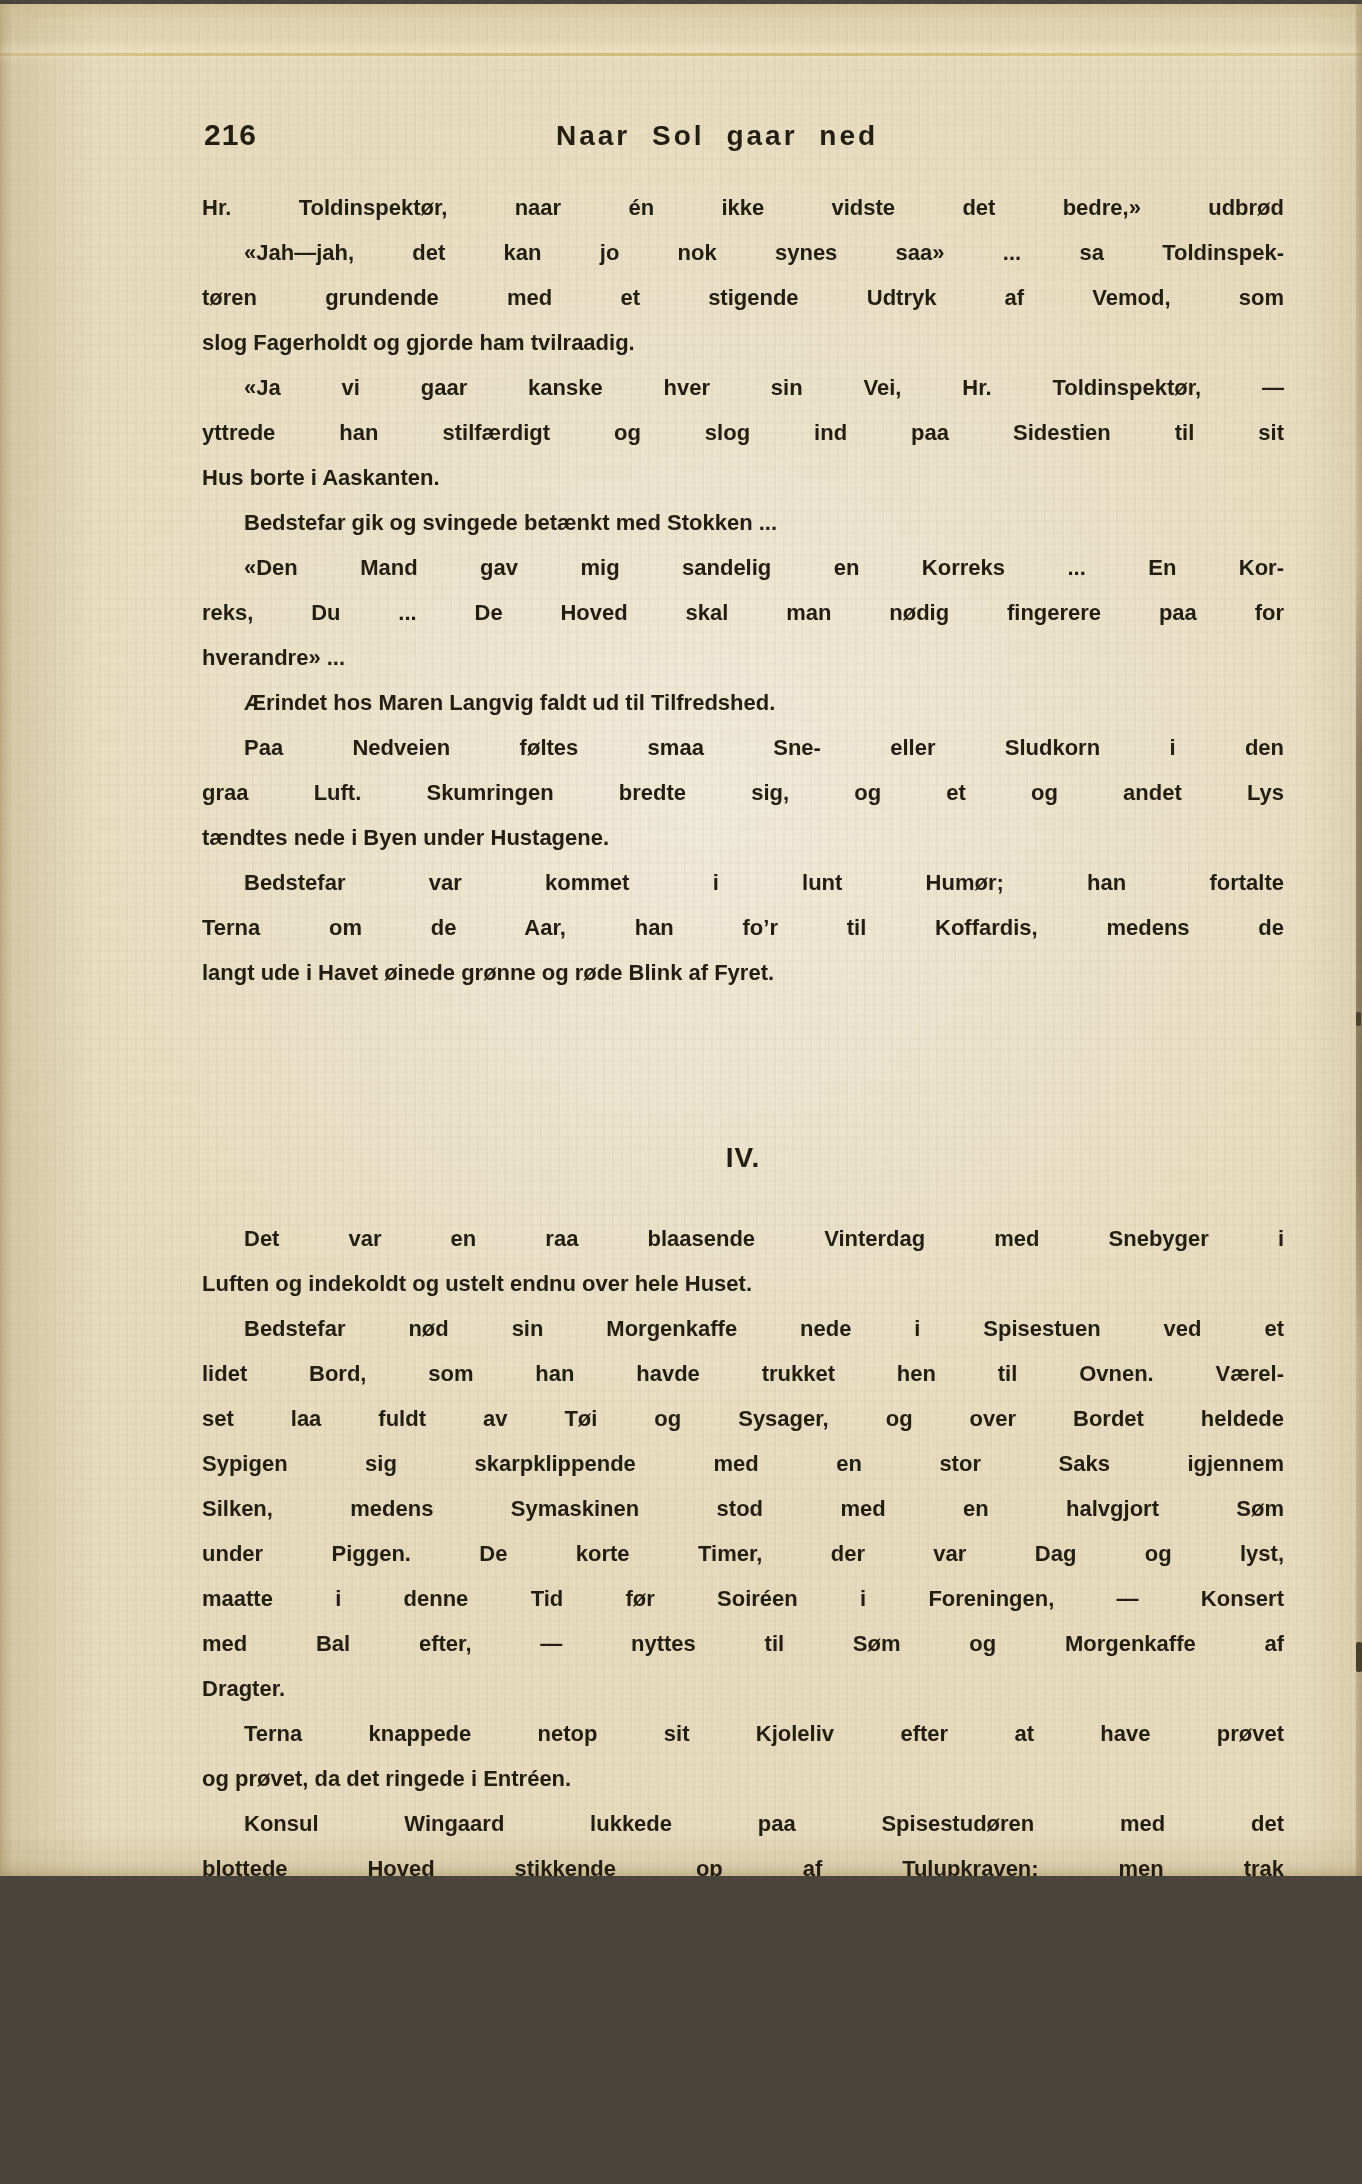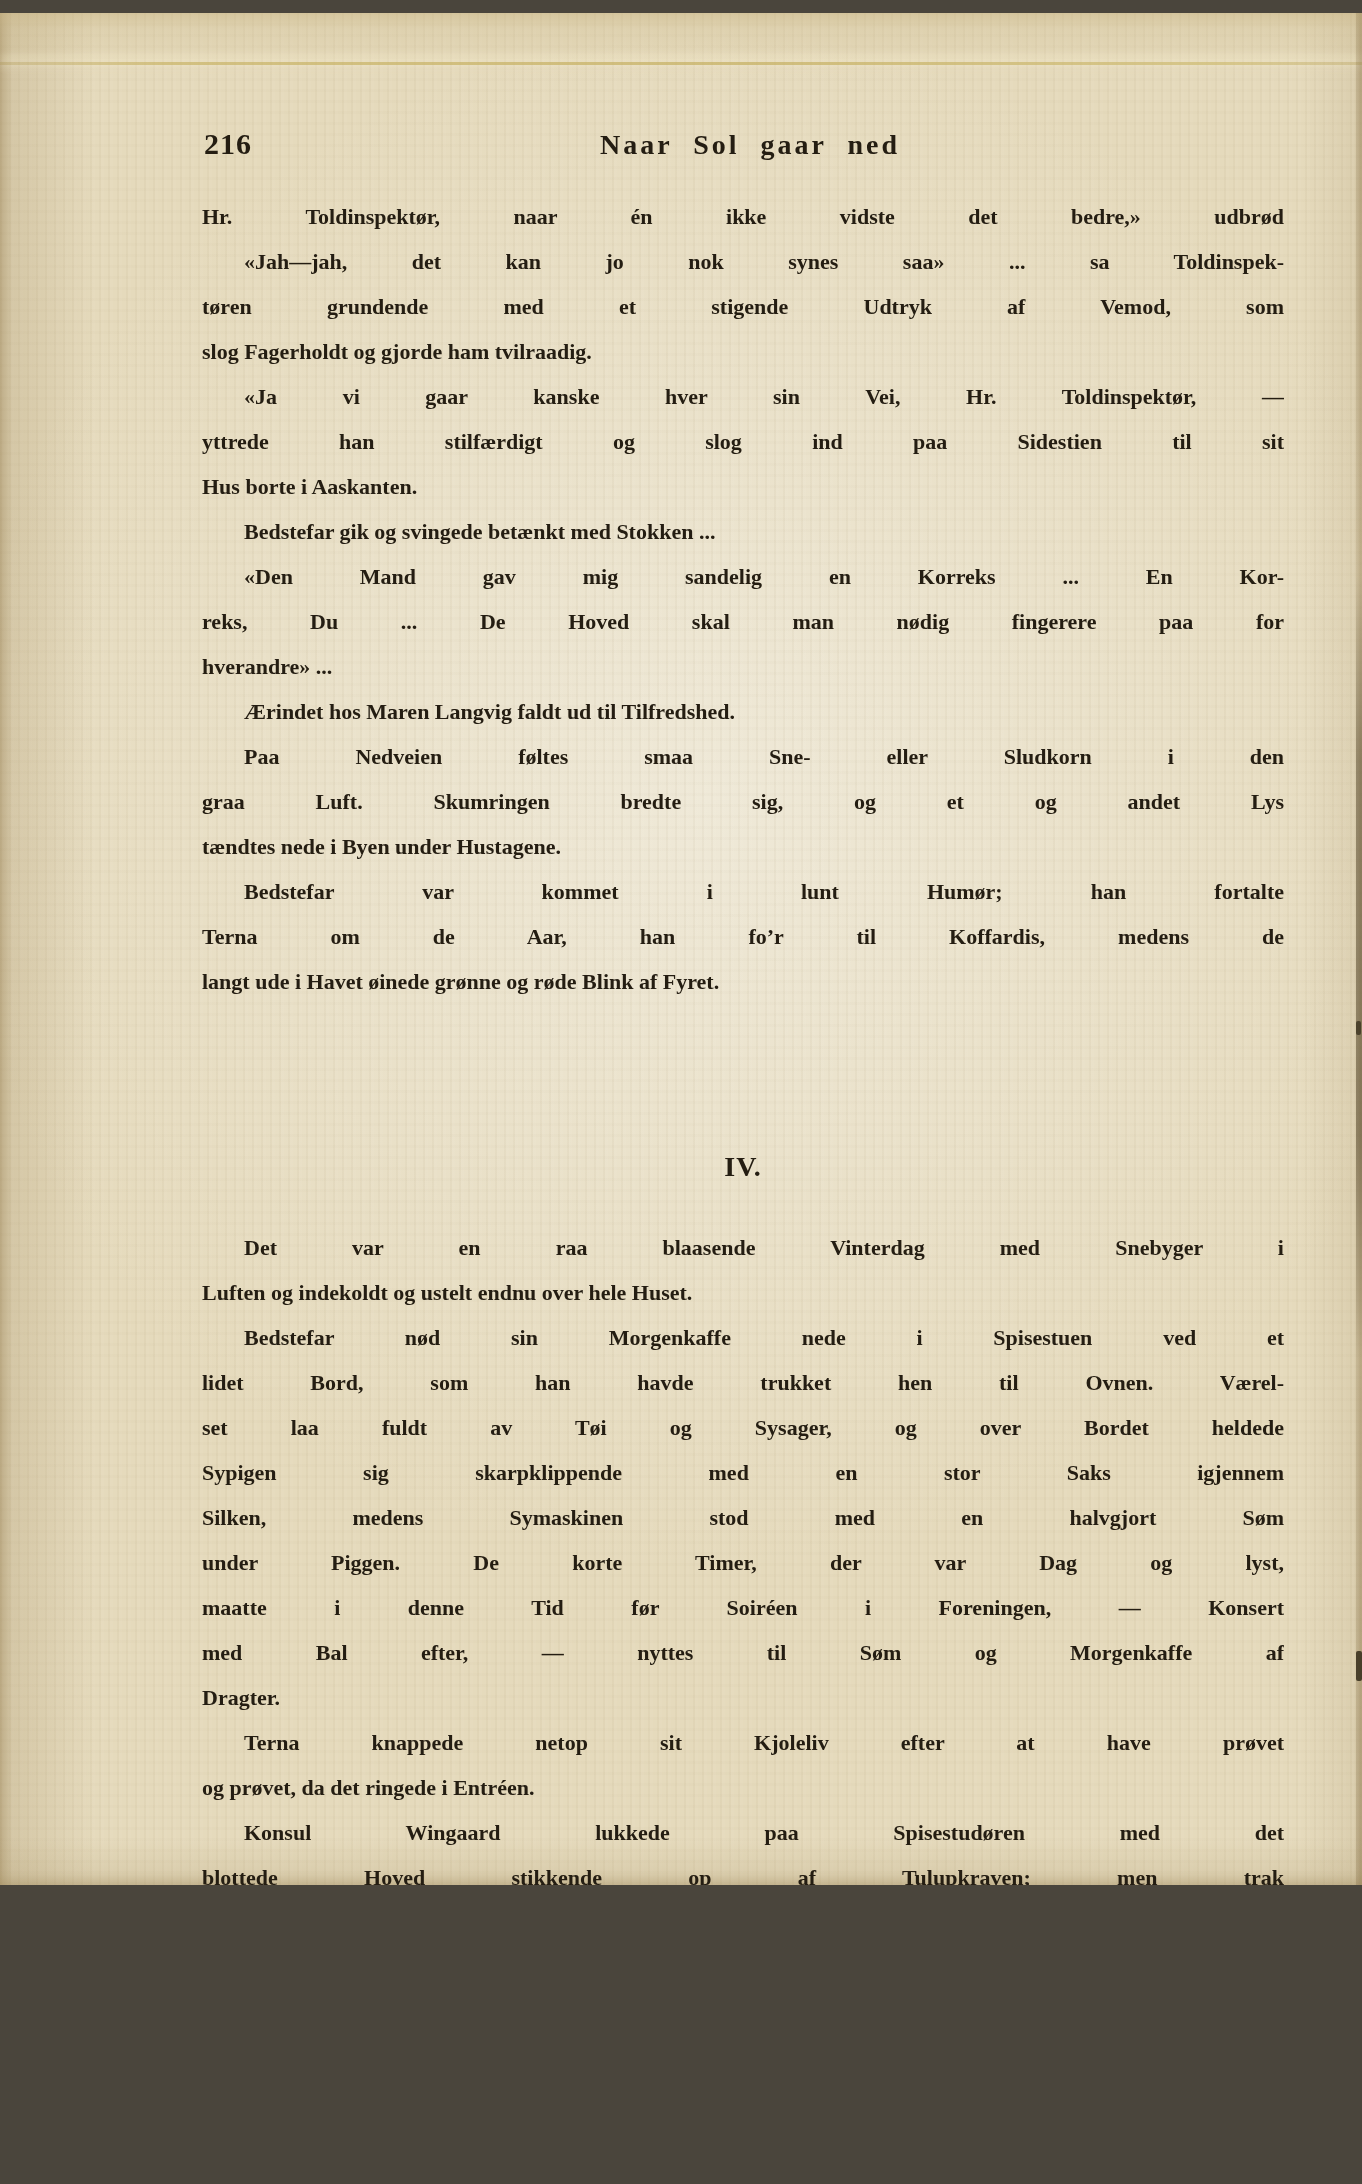--- a/index.html
+++ b/index.html
@@ -1,21 +1,21 @@
 <!DOCTYPE html>
 <html><head>
 <meta charset="utf-8">
 <style>
   html,body { margin:0; padding:0; background:#4a453c; }
   .page {
     position:relative;
     width:1362px; height:1872px;
-    margin:13px auto;
+    margin:4px auto;
     overflow:hidden;
-    font-family:Liberation Serif, serif;
+    font-family:Liberation Sans, sans-serif;
     color:#241d12;
     background:
       linear-gradient(180deg, rgba(198,178,128,0.50) 0px, rgba(198,178,128,0.22) 16px, rgba(0,0,0,0) 64px),
       linear-gradient(0deg, rgba(158,136,90,0.45) 0px, rgba(158,136,90,0.16) 12px, rgba(0,0,0,0) 46px),
       linear-gradient(90deg, rgba(148,124,78,0.50) 0px, rgba(148,124,78,0.20) 12px, rgba(0,0,0,0) 95px),
       linear-gradient(270deg, rgba(148,124,78,0.42) 0px, rgba(148,124,78,0.12) 8px, rgba(0,0,0,0) 60px),
       repeating-linear-gradient(90deg, rgba(125,100,55,0.045) 0px 2px, rgba(255,255,255,0.035) 2px 5px, rgba(0,0,0,0) 5px 9px),
       repeating-linear-gradient(0deg, rgba(120,95,50,0.02) 0px 3px, rgba(0,0,0,0) 3px 11px),
       radial-gradient(ellipse 75% 55% at 52% 42%, #efe9d8 0%, rgba(239,233,216,0) 75%),
       #e5dabc;
@@ -38,21 +38,21 @@
   .mark-b { right:0px;  top:1638px; width:6px; height:30px; opacity:0.9; }
   .mark-c { left:352px; top:2130px; width:5px; height:5px; border-radius:50%; opacity:0.35; }
   .mark-d { left:168px; top:2026px; width:4px; height:4px; border-radius:50%; opacity:0.25; }
 
   .pagenum {
     position:absolute; left:204px; top:114px;
     font-size:30px; font-weight:bold; line-height:34px;
     letter-spacing:1px;
   }
   .title {
-    position:absolute; left:600px; top:115px;
+    position:absolute; left:556px; top:115px;
     font-size:28px; font-weight:bold; line-height:34px;
     letter-spacing:3px; word-spacing:11px; white-space:nowrap;
   }
 
   .body { position:absolute; left:202px; width:1082px; font-size:22px; font-weight:bold; }
   .part1 { top:181px; }
   .part2 { top:1212px; }
   .line {
     height:45px; line-height:45px; overflow:hidden;
     text-align:justify; text-align-last:justify;

